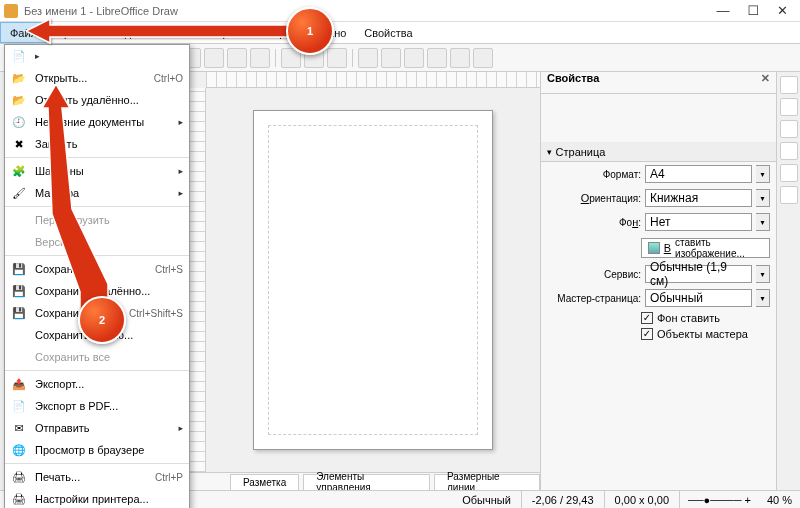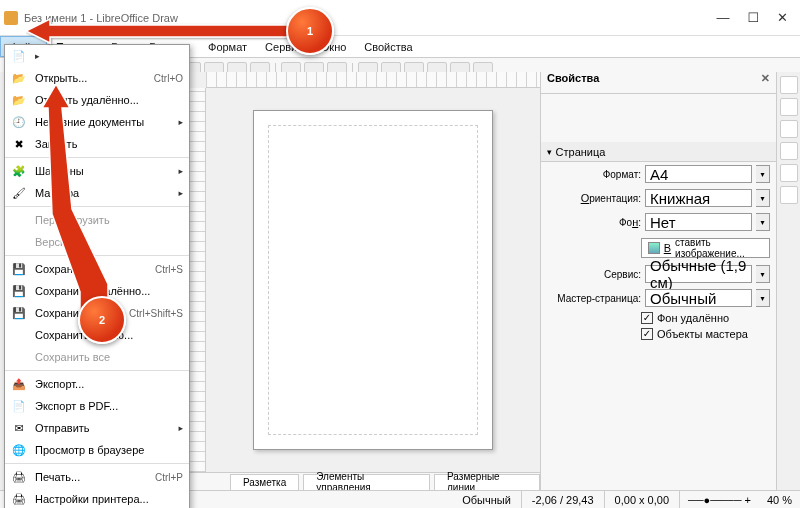--- a/index.html
+++ b/index.html
@@ -1,17 +1,17 @@
 <!DOCTYPE html>
 <html><head>
 <meta charset="utf-8">
 <style>
 * { margin:0; padding:0; box-sizing:border-box; font-family:"Segoe UI",Tahoma,sans-serif; font-size:11px; }
 body { width:800px; height:508px; background:#fff; position:relative; overflow:hidden; color:#000; }
-.titlebar { height:36px; background:#fff; display:flex; align-items:center; padding:0 4px; border-bottom:1px solid #ddd; }
+.titlebar { height:22px; background:#fff; display:flex; align-items:center; padding:0 4px; border-bottom:1px solid #ddd; }
 .titlebar .appicon { width:14px; height:14px; background:#e6a23c; border-radius:2px; margin-right:6px; }
 .titlebar .title { flex:1; color:#666; font-size:11px; }
 .winbtns { display:flex; gap:18px; padding-right:8px; }
 .winbtns span { font-size:13px; color:#333; }
 .menubar { height:22px; background:#fff; display:flex; align-items:stretch; border-bottom:1px solid #ccc; }
 .menubar .mitem { padding:0 9px; display:flex; align-items:center; color:#111; }
 .menubar .mitem.active { background:#cde6f7; border:1px solid #7ab6e8; }
 .toolbar { height:28px; background:#f7f7f7; border-bottom:1px solid #ccc; display:flex; align-items:center; gap:3px; padding:0 4px; }
 .tbtn { width:20px; height:20px; background:#eee; border:1px solid #ccc; border-radius:2px; }
 .tsep { width:1px; height:18px; background:#ccc; margin:0 2px; }
@@ -31,21 +31,21 @@
 .tabsrow { height:18px; background:#f7f7f7; border-top:1px solid #ccc; display:flex; align-items:center; padding-left:40px; gap:4px; }
 .tabsrow .tab { padding:0 12px; height:16px; background:#fff; border:1px solid #ccc; border-bottom:none; display:flex; align-items:center; font-size:10px; }
 .rightpanel { width:236px; background:#f7f7f7; border-left:1px solid #ccc; display:flex; flex-direction:column; }
 .rightpanel .hdr { height:22px; border-bottom:1px solid #ccc; display:flex; align-items:flex-start; padding:0 6px; font-weight:bold; }
 .rightpanel .hdr .x { margin-left:auto; color:#666; }
 .rightpanel .sec { height:20px; background:#eee; border-bottom:1px solid #ccc; display:flex; align-items:center; padding:0 6px;margin-top:48px; }
 .rightpanel .sec::before { content:"▾"; margin-right:4px; font-size:9px; }
 .proprow { display:flex; align-items:center; padding:3px 6px; gap:4px; }
 .proprow label { width:94px; text-align:right; font-size:10px; }
 .proprow label u { text-decoration:underline; }
-.proprow .val { flex:1; height:18px; background:#fff; border:1px solid #999; padding:0 4px; display:flex; align-items:center; font-size:15px; }
+.proprow .val { flex:1; height:18px; background:#fff; border:1px solid #999; padding:0 4px; display:flex; align-items:center; font-size:12px; }
 .proprow .dd { width:14px; height:18px; background:#eee; border:1px solid #999; border-left:none; display:flex; align-items:center; justify-content:center; font-size:8px; }
 .insertbtn { margin:4px 6px 4px 100px; height:20px; background:#fff; border:1px solid #999; display:flex; align-items:center; padding:0 6px; font-size:10px; gap:4px; }
 .insertbtn::before { content:''; width:12px; height:10px; background:linear-gradient(#8ec,#6ab); border:1px solid #888; }
 .chk { display:flex; align-items:center; gap:4px; padding:2px 6px 2px 100px; font-size:10px; }
 .chk .box { width:12px; height:12px; border:1px solid #444; display:flex; align-items:center; justify-content:center; font-size:10px; color:#000; line-height:1; }
 .sidetoolbar { width:24px; background:#f0f0f0; border-left:1px solid #ccc; display:flex; flex-direction:column; gap:4px; padding-top:4px; align-items:center; }
 .sidetoolbar .sbtn { width:18px; height:18px; background:#fff; border:1px solid #ccc; border-radius:2px; }
 .statusbar { position:absolute; left:0; right:0; bottom:0; height:18px; background:#f7f7f7; border-top:1px solid #ccc; display:flex; align-items:center; font-size:10px; }
 .statusbar > div { padding:0 10px; border-right:1px solid #ccc; height:100%; display:flex; align-items:center; }
 .statusbar .flex { flex:1; border:none; }
@@ -170,21 +170,21 @@
       <div class="val">Обычные (1,9 см)</div>
       <div class="dd">▾</div>
     </div>
     <div class="proprow">
       <label>Мастер-страница:</label>
       <div class="val">Обычный</div>
       <div class="dd">▾</div>
     </div>
     <div class="chk">
         <span class="box">✓</span>
-        <span>Фон удалённо</span>
+        <span>Фон ставить</span>
       </div>
     <div class="chk">
         <span class="box">✓</span>
         <span>Объекты мастера</span>
       </div>
   </div>
   <div class="sidetoolbar">
     <div class="sbtn"></div>
     <div class="sbtn"></div>
     <div class="sbtn"></div>

